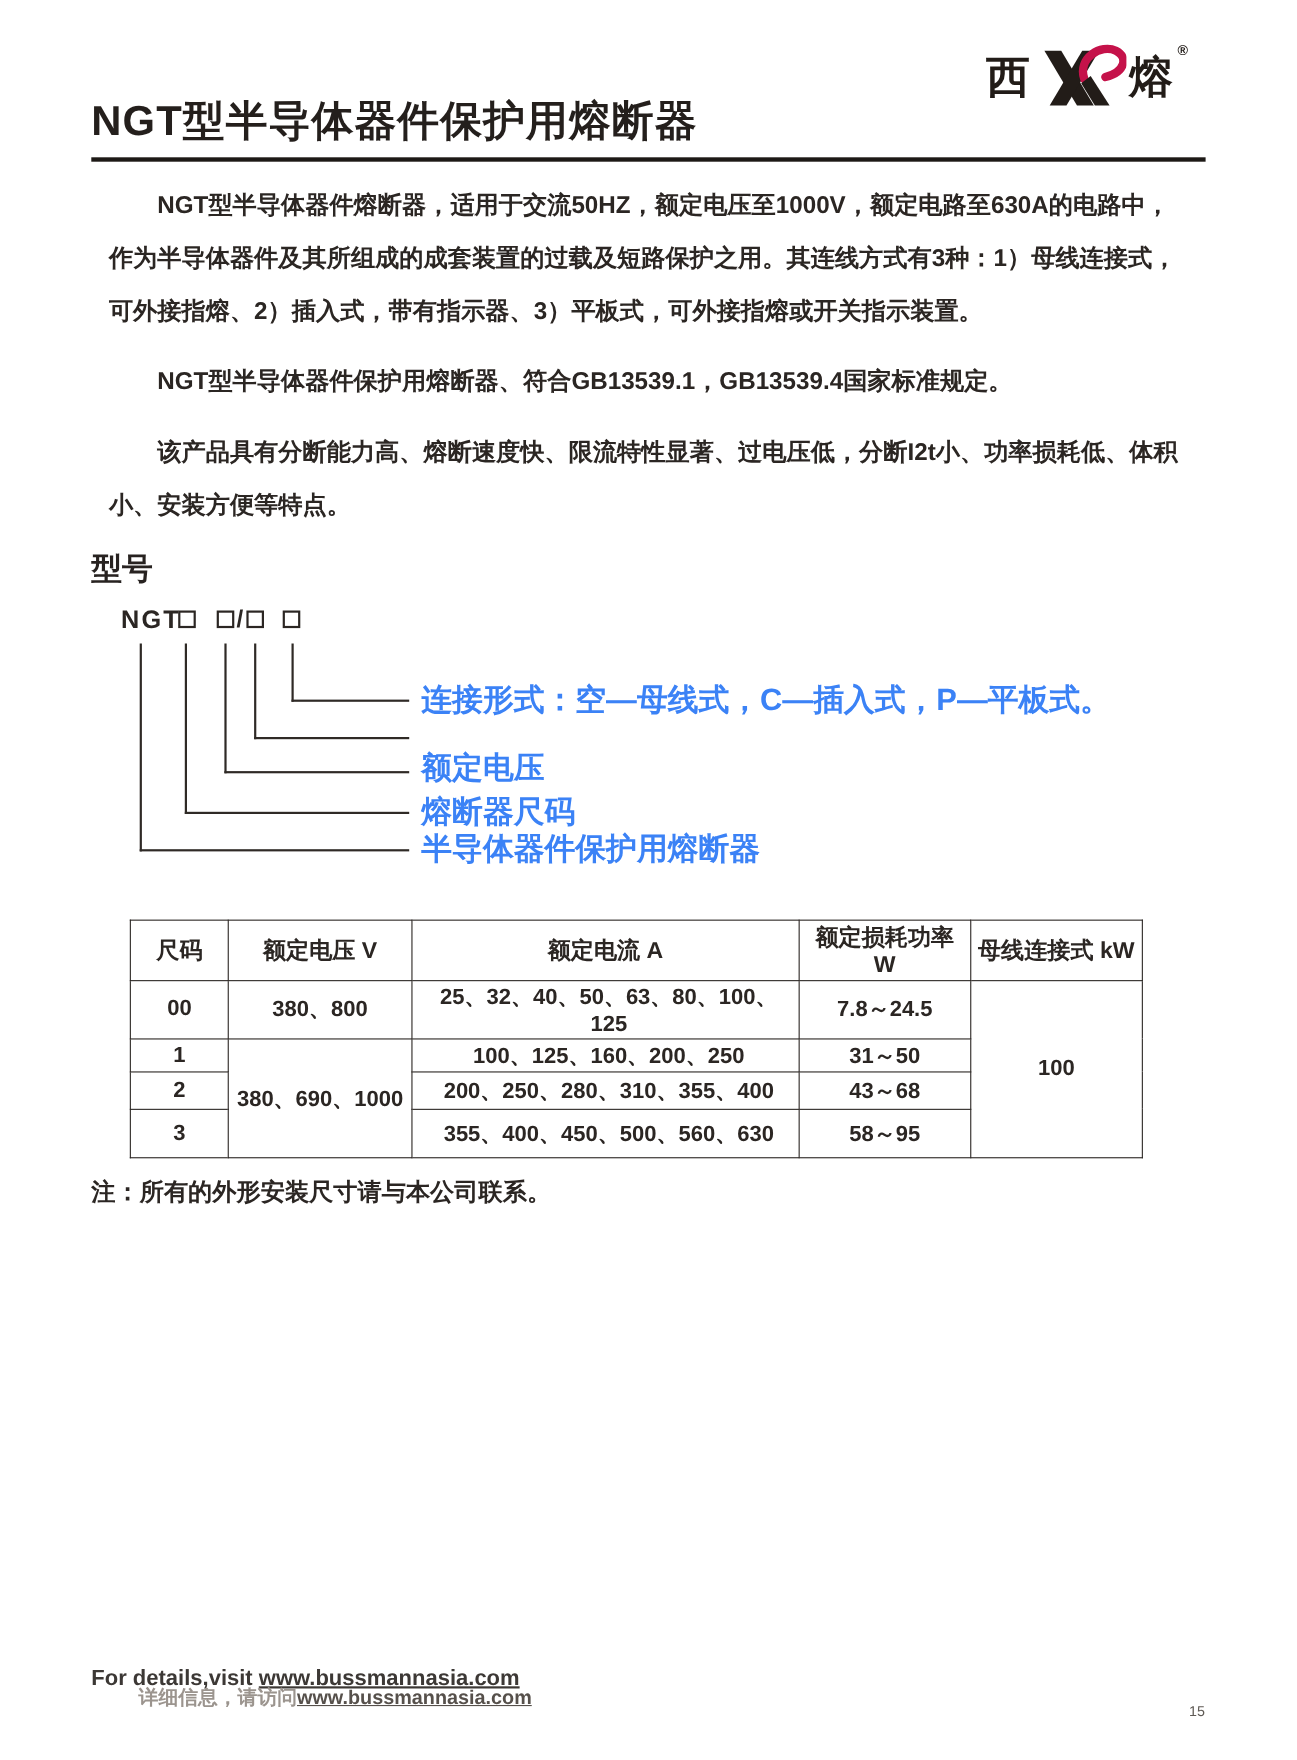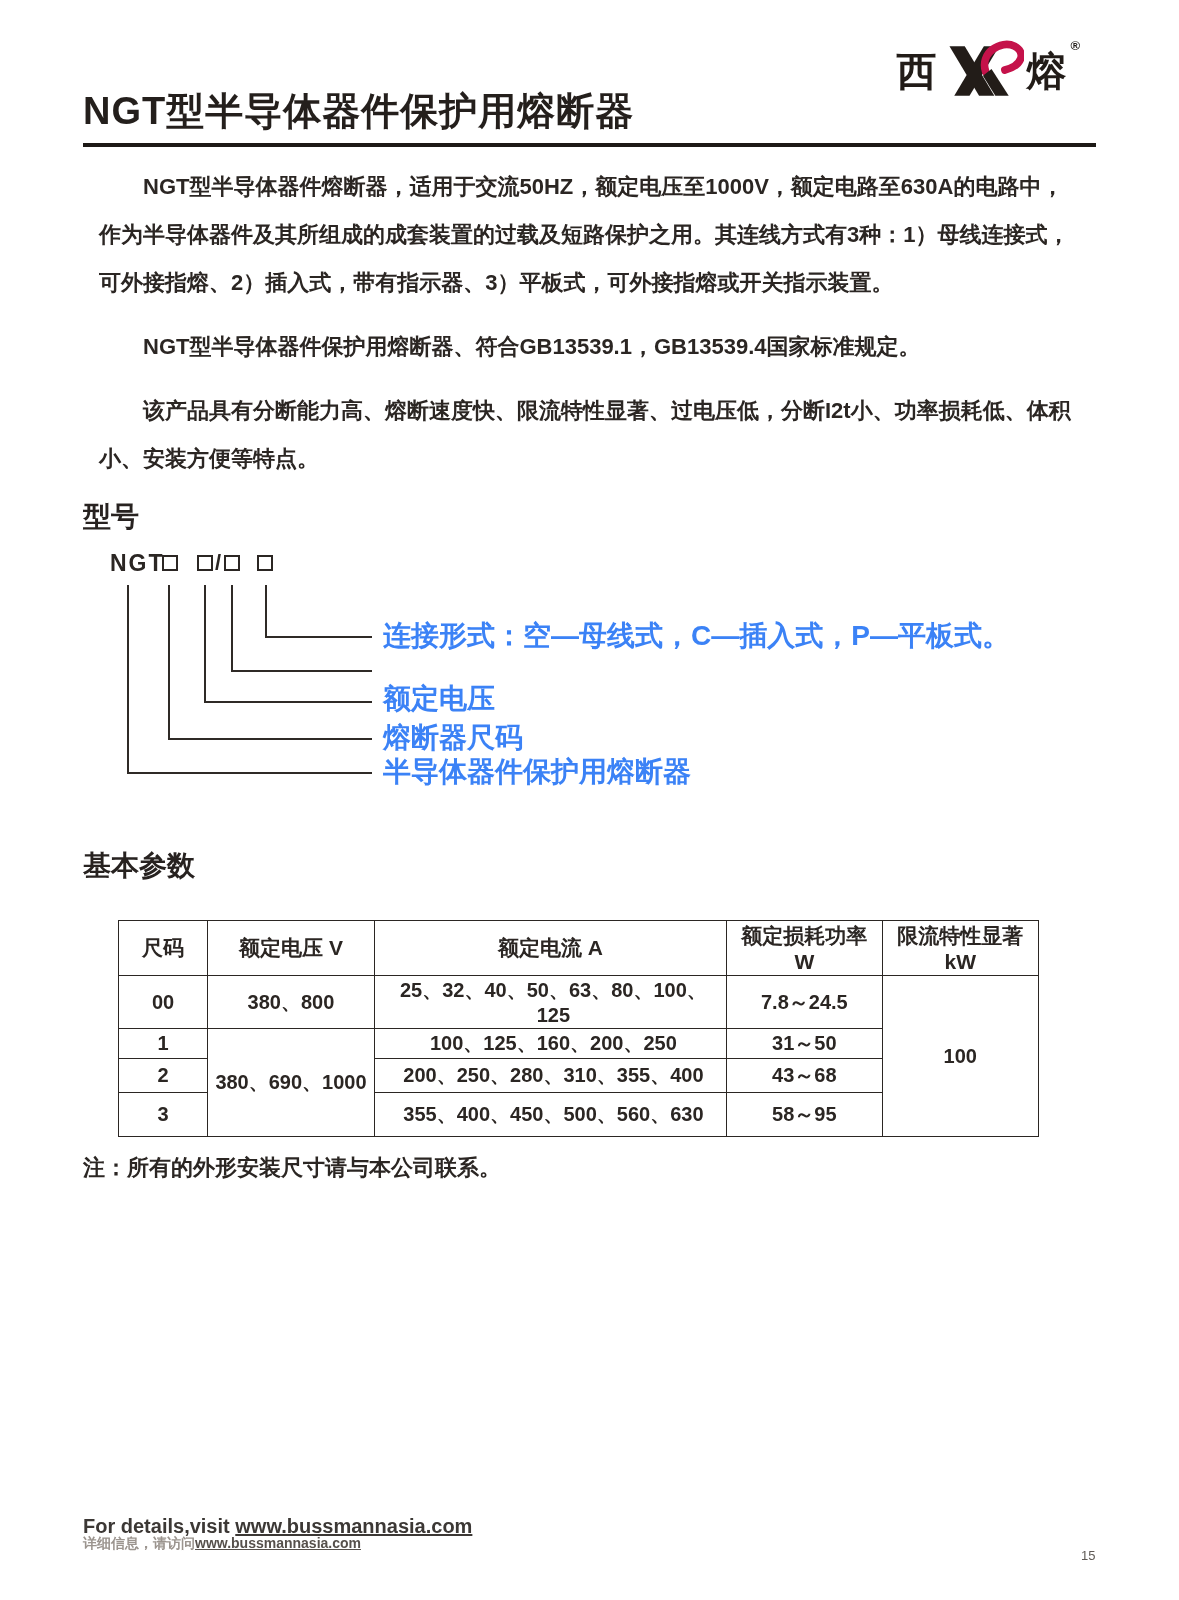--- a/index.html
+++ b/index.html
@@ -43,21 +43,21 @@
   .params-table tr.r1 td{height:24px;}
   .params-table tr.r2 td{height:34px;}
   .params-table tr.r3 td{height:44px;}
   .col-size{width:9.7%;} .col-volt{width:18.1%;} .col-cur{width:38.3%;}
   .col-pow{width:16.9%;} .col-brk{width:17.0%;}
   
   .note{margin:16px 83px 0;font-size:22px;font-weight:600;color:#2b2623;}
   
   .footer{position:absolute;left:83px;top:1518px;line-height:17px;}
   .footer .en{font-size:20px;color:#3c3835;font-weight:700;}
-  .footer .zh{font-size:14px;color:#9b948e;font-weight:600;}
+  .footer .zh{font-size:18px;color:#9b948e;font-weight:600;margin-left:43px;}
   .footer a{color:inherit;text-decoration:underline;}
   .footer .zh a{color:#56504b;}
   .pageno{position:absolute;left:1081px;top:1548px;font-size:13px;color:#5f5a55;}
 </style>
 </head>
 <body>
 
 <div class="page">
 
   <div class="logo">
@@ -98,37 +98,36 @@
     <div class="d-abs conn" style="left:85px;top:43px;width:202px;height:153px;"></div>
     <div class="d-abs conn" style="left:44px;top:43px;width:243px;height:187px;"></div>
 
     <div class="d-abs d-label" style="left:300px;top:79px;">连接形式：空—母线式，C—插入式，P—平板式。</div>
     <div class="d-abs d-label" style="left:300px;top:113px;"></div>
     <div class="d-abs d-label" style="left:300px;top:144px;font-family:Liberation Mono, monospace;">额定电压</div>
     <div class="d-abs d-label" style="left:300px;top:181px;">熔断器尺码</div>
     <div class="d-abs d-label" style="left:300px;top:215px;">半导体器件保护用熔断器</div>
   </div>
 
-  <h2 class="sec-h params">基本参数</h2>
 
   <table class="params-table">
     <colgroup>
       <col class="col-size">
         <col class="col-volt">
         <col class="col-cur">
         <col class="col-pow">
         <col class="col-brk">
     </colgroup>
     <thead>
       <tr>
         <th>尺码</th>
         <th>额定电压 V</th>
         <th>额定电流 A</th>
         <th>额定损耗功率 W</th>
-        <th>限流特性显著 kW</th>
+        <th>母线连接式 kW</th>
       </tr>
     </thead>
     <tbody>
       <tr class="r0">
         <td>00</td>
         <td>380、800</td>
         <td class="cur">25、32、40、50、63、80、100、125</td>
         <td>7.8～24.5</td>
         <td rowspan="4">100</td>
       </tr>

